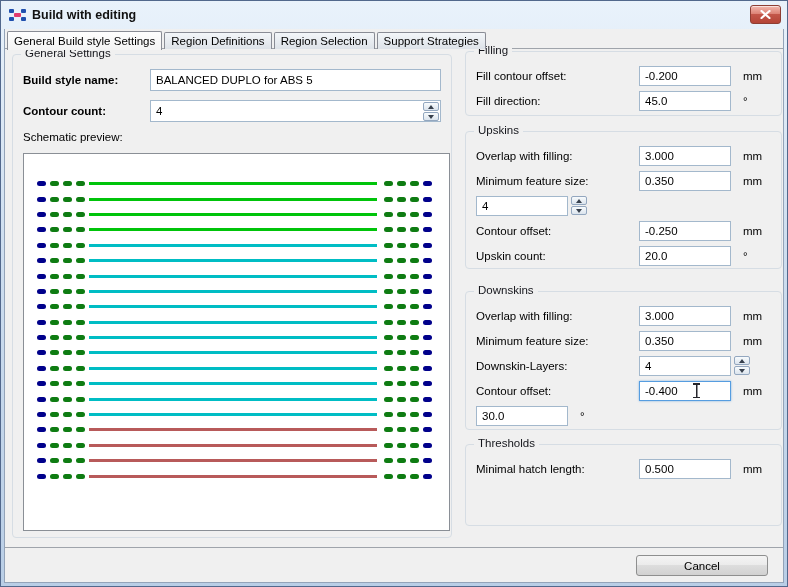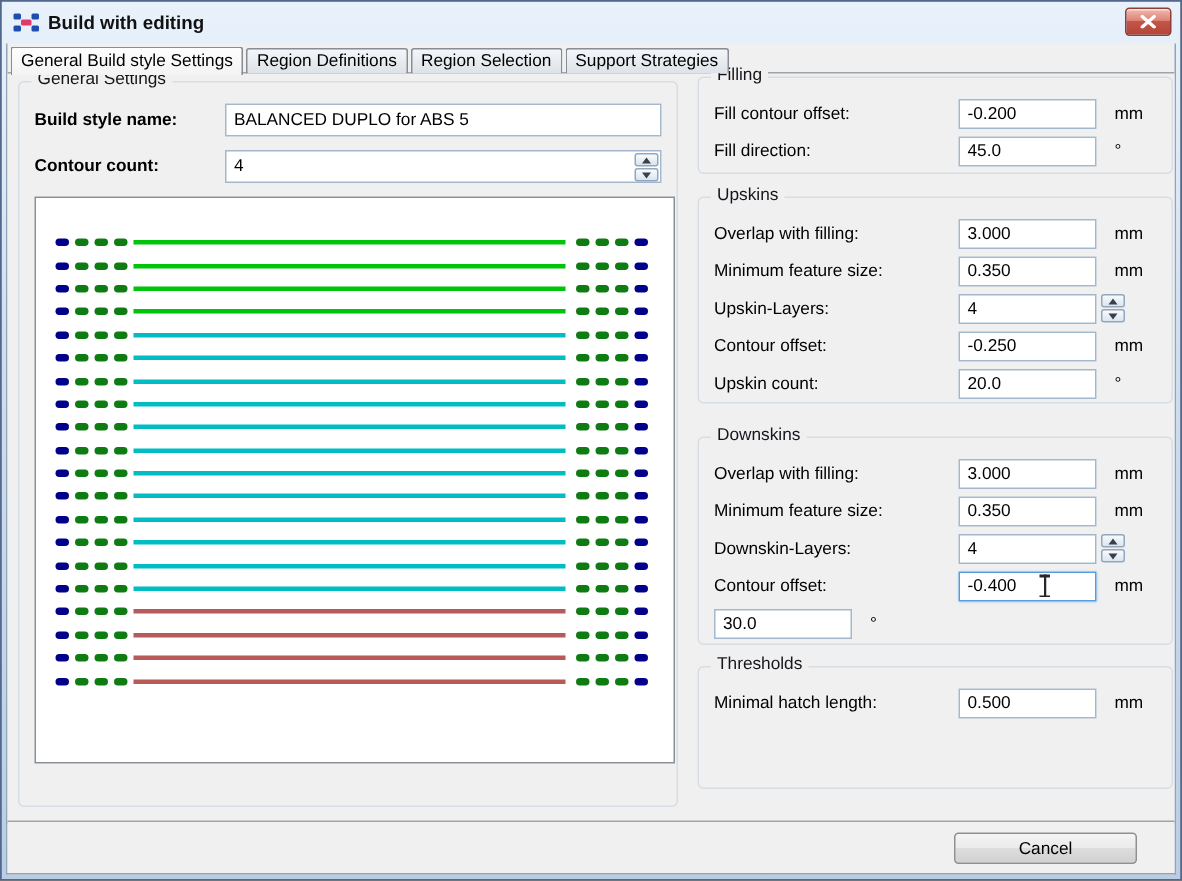--- a/index.html
+++ b/index.html
@@ -97,21 +97,21 @@
     background:linear-gradient(#26262c,#26262c) 50% 0/1.5px 100% no-repeat; }
   .ibeam::before, .ibeam::after { content:""; position:absolute; left:1px; width:7px; height:1.5px; background:#26262c; }
   .ibeam::before { top:0; } .ibeam::after { bottom:0; }
 
   
   .footer { position:absolute; left:0; right:0; top:520px; bottom:0; background:#f0f0f0; }
   .btn { position:absolute; top:6px; height:21px; border:1px solid #8e8f8f; border-radius:3px;
     background:linear-gradient(#f4f4f4,#ebebeb 48%,#dddddd 50%,#d1d1d1);
     display:flex; align-items:center; justify-content:center; font-size:11.5px; cursor:default; }
   .btn-ok { left:479px; width:141px; }
-  .btn-cancel { left:631px; width:122px; }
+  .btn-cancel { left:631px; width:132px; }
 </style>
 </head>
 <body>
 
 <div class="window">
 
   <div class="titlebar">
     <span class="app-icon">
       <i class="ai-b1"></i>
         <i class="ai-b2"></i>
@@ -157,20 +157,21 @@
               <span class="spinbtn">
                   <i class="arr-up"></i>
                 </span>
               <span class="spinbtn">
                   <i class="arr-down"></i>
                 </span>
             </span>
           </span>
         </div>
 
+        <div class="plabel">Schematic preview:</div>
 
         <div class="preview">
             <div class="prow">
               <span class="dash" style="background: rgb(0, 0, 139);"></span>
               <span class="dash" style="background: rgb(14, 124, 18);"></span>
               <span class="dash" style="background: rgb(14, 124, 18);"></span>
               <span class="dash" style="background: rgb(14, 124, 18);"></span>
               <span class="hatch" style="background: rgb(0, 196, 10);"></span>
               <span class="dash" style="background: rgb(14, 124, 18); margin-right: 0px; margin-left: 4px;"></span>
               <span class="dash" style="background: rgb(14, 124, 18); margin-right: 0px; margin-left: 4px;"></span>
@@ -409,21 +410,20 @@
           <span class="rlabel">Overlap with filling:</span>
           <span class="tbox"><input value="3.000" style=""></span>
           <span class="unit">mm</span>
         </div>
         <div class="rrow">
           <span class="rlabel">Minimum feature size:</span>
           <span class="tbox"><input value="0.350" style=""></span>
           <span class="unit">mm</span>
         </div>
         <div class="rrow">
-          <span class="rlabel">Upskin-Layers:</span>
           <span class="tbox spin-outside">
             <input value="4" style="">
             <span class="spinner">
               <span class="spinbtn">
                   <i class="arr-up"></i>
                 </span>
               <span class="spinbtn">
                   <i class="arr-down"></i>
                 </span>
             </span>

